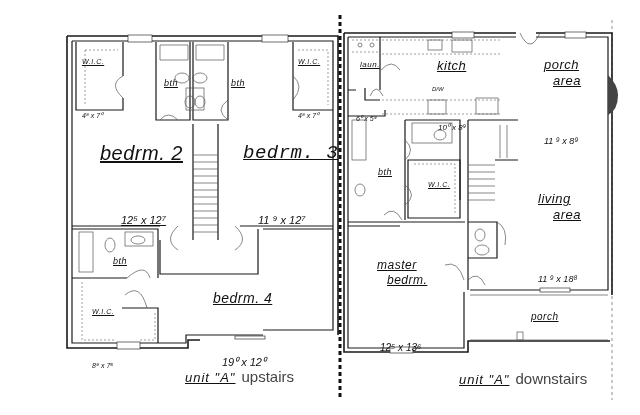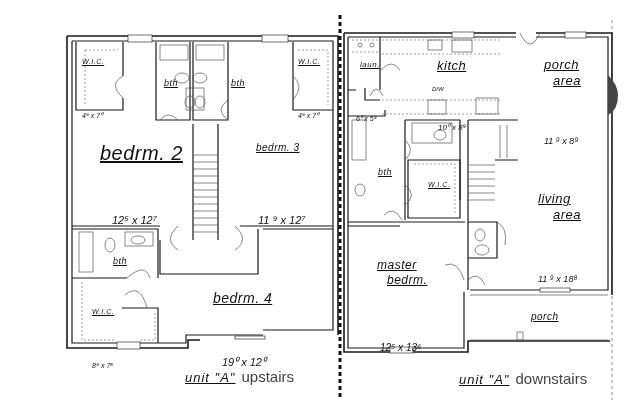--- a/index.html
+++ b/index.html
@@ -134,22 +134,22 @@
   </g>
 </svg>
 
 <span class="lbl" style="left:82px;top:58px;font-size:7px;">W.I.C.</span>
 <span class="dim" style="left:82px;top:67px;font-size:7px;">4⁸ x 7⁰</span>
 <span class="lbl" style="left:164px;top:78px;font-size:9px;">bth</span>
 <span class="lbl" style="left:231px;top:78px;font-size:9px;">bth</span>
 <span class="lbl" style="left:298px;top:58px;font-size:7px;">W.I.C.</span>
 <span class="dim" style="left:298px;top:67px;font-size:7px;">4⁸ x 7⁰</span>
 <span class="lbl" style="left:100px;top:142px;font-size:20px;">bedrm. 2</span>
-<span class="dim" style="left:112px;top:170px;font-size:11px;">12⁵ x 12⁷</span>
-<span class="lbl" style="left:256px;top:142px;font-size:10px;">bedrm. 3</span>
+<span class="dim" style="left:121px;top:170px;font-size:11px;text-decoration:underline;">12⁵ x 12⁷</span>
+<span class="lbl" style="left:243px;top:142px;font-size:19px;font-family:Liberation Mono, monospace;">bedrm. 3</span>
 <span class="dim" style="left:258px;top:170px;font-size:11px;">11 ⁹ x 12⁷</span>
 <span class="lbl" style="left:113px;top:256px;font-size:9px;">bth</span>
 <span class="lbl" style="left:92px;top:308px;font-size:7px;">W.I.C.</span>
 <span class="dim" style="left:92px;top:318px;font-size:7px;">8⁹ x 7⁶</span>
 <span class="lbl" style="left:213px;top:290px;font-size:14px;">bedrm. 4</span>
 <span class="dim" style="left:222px;top:310px;font-size:11px;">19⁰ x 12⁰</span>
 
 <span class="lbl" style="left:360px;top:60px;font-size:8px;">laun.</span>
 <span class="dim" style="left:356px;top:70px;font-size:7px;">6⁰ x 5⁹</span>
 <span class="dim" style="left:432px;top:42px;font-size:6px;">D/W</span>

